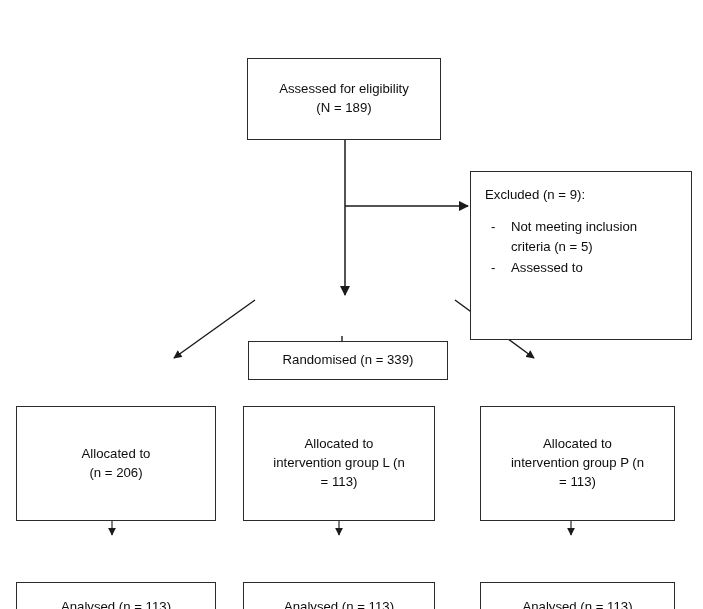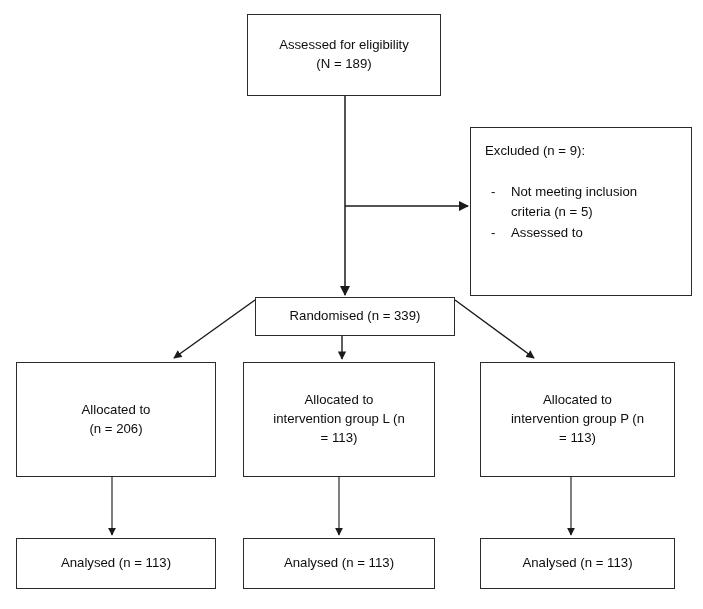--- a/index.html
+++ b/index.html
@@ -33,32 +33,33 @@
     background: #ffffff;
     display: flex;
     flex-direction: column;
     justify-content: center;
     align-items: center;
     text-align: center;
     font-size: 13.2px;
     line-height: 1.42;
     color: #0d0d0d;
     padding: 2px 6px;
+    margin-top: 44px;
   }
   .node .line {
     display: block;
     white-space: nowrap;
   }
 
   
   #node-assessed   { left: 247px; top: 14px;  width: 194px; height: 82px; }
   #node-excluded   { left: 470px; top: 127px; width: 222px; height: 169px;
                      align-items: stretch; justify-content: flex-start;
-                     text-align: left; padding: 14px 12px 10px 14px; gap: 9px; }
-  #node-randomised { left: 255px; top: 297px; width: 200px; height: 39px; }
+                     text-align: left; padding: 14px 12px 10px 14px; }
+  #node-randomised { left: 248px; top: 297px; width: 200px; height: 39px; }
   #node-alloc-hes  { left: 16px;  top: 362px; width: 200px; height: 115px; }
   #node-alloc-l    { left: 243px; top: 362px; width: 192px; height: 115px; }
   #node-alloc-p    { left: 480px; top: 362px; width: 195px; height: 115px; }
   #node-analysed-hes { left: 16px;  top: 538px; width: 200px; height: 51px; }
   #node-analysed-l   { left: 243px; top: 538px; width: 192px; height: 51px; }
   #node-analysed-p   { left: 480px; top: 538px; width: 195px; height: 51px; }
 
   .excl-head {
     display: block;
     font-size: 13.2px;

